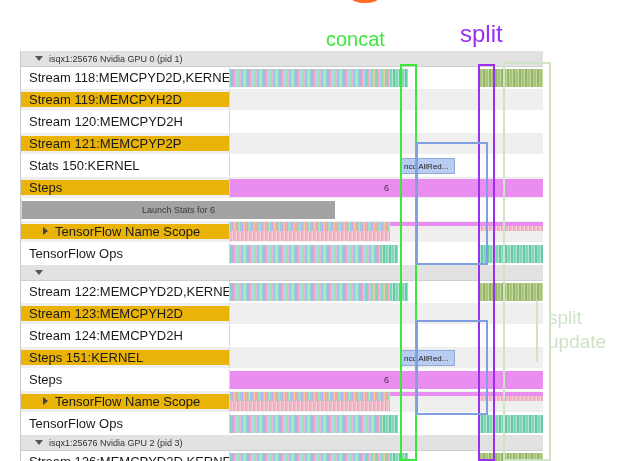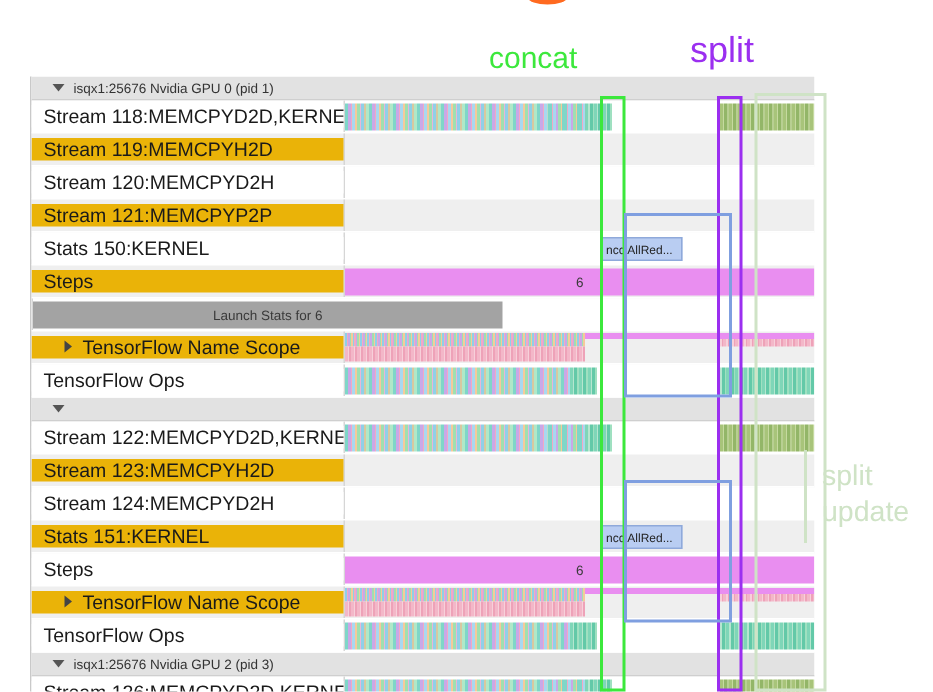--- a/index.html
+++ b/index.html
@@ -184,21 +184,21 @@
       </div>
       <div class="row alt">
         <div class="rlabel"><span>Stream 123:MEMCPYH2D</span></div>
         <div class="track"></div>
       </div>
       <div class="row white">
         <div class="rlabel"><span>Stream 124:MEMCPYD2H</span></div>
         <div class="track"></div>
       </div>
       <div class="row alt">
-        <div class="rlabel"><span>Stats 151:KERNEL</span></div>
+        <div class="rlabel"><span>Steps 151:KERNEL</span></div>
         <div class="track">
           <div class="nccl-box" style="left: 170px; width: 55px;">ncclAllRed...</div>
         </div>
       </div>
       <div class="row white">
         <div class="rlabel"><span>Steps</span></div>
         <div class="track">
           <div class="fullbar steps-bar" style="width: 313px;">
             <span>6</span>
           </div>

